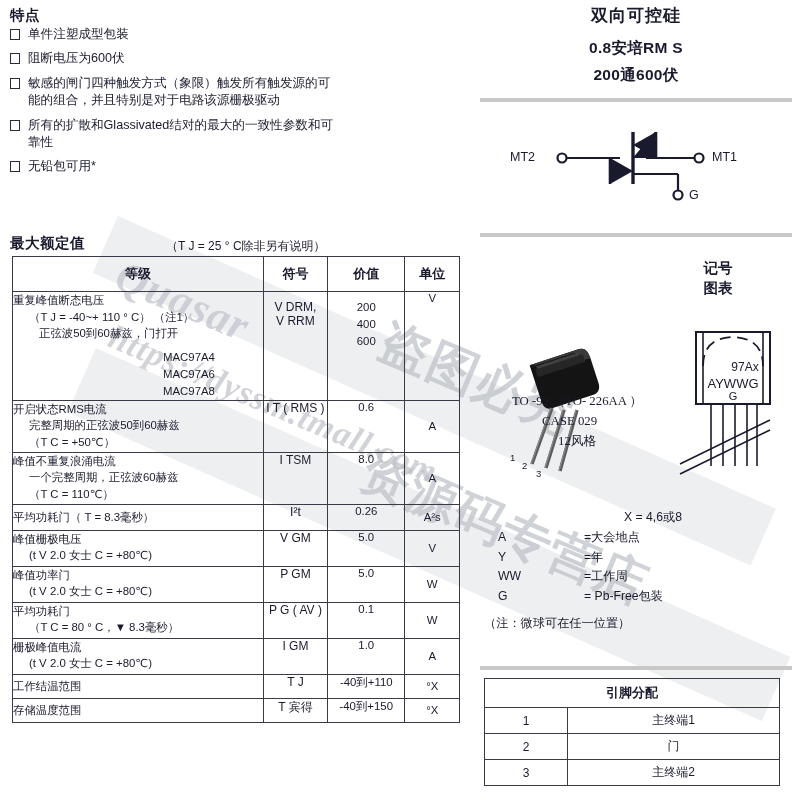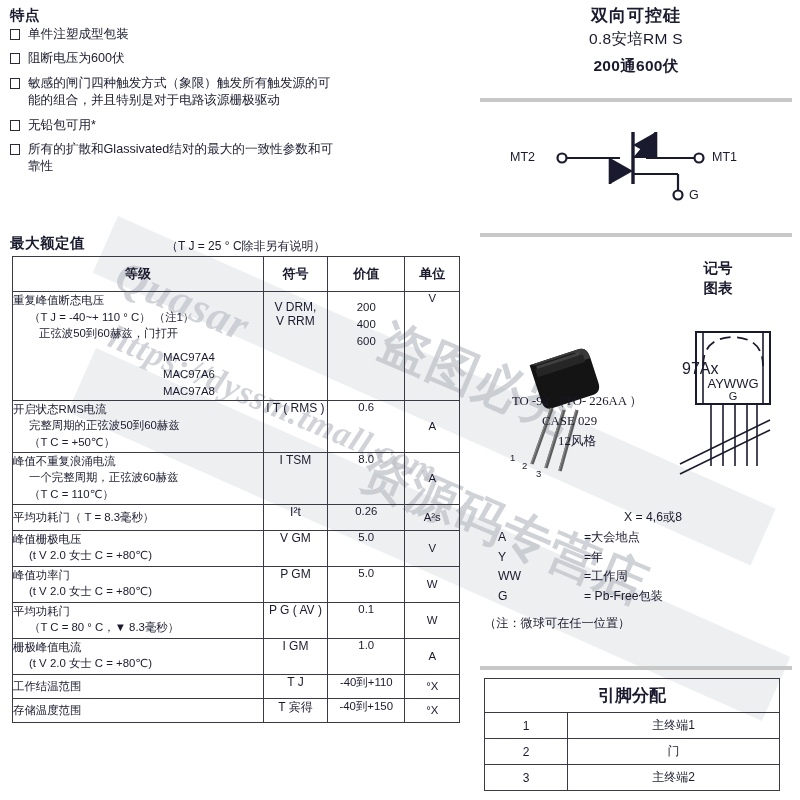--- a/index.html
+++ b/index.html
@@ -114,21 +114,21 @@
   .rsub2{display:block;padding-left:26px;}
   .rparts{display:block;padding-left:150px;margin-top:7px;line-height:1.5;}
   .sym-txt{font-size:12px;white-space:nowrap;}
   .val-parts{display:block;margin-top:7px;line-height:1.5;}
 
   
   .right-col{position:absolute;left:472px;top:0;width:328px;height:644px;z-index:10;}
 
   .hdr{position:absolute;left:0;top:4px;width:328px;text-align:center;}
   .hdr .l1{font-size:17px;font-weight:700;letter-spacing:1px;}
-  .hdr .l2{font-size:15.5px;font-weight:400;margin-top:2px;letter-spacing:.3px;}
+  .hdr .l2{font-size:15.5px;font-weight:700;margin-top:11px;letter-spacing:.3px;}
   .hdr .l3{font-size:15.5px;font-weight:700;margin-top:6px;letter-spacing:.3px;}
 
   .rule{position:absolute;left:8px;width:312px;height:4px;background:#c8c8c8;}
   #rule-1{top:98px;}
   #rule-2{top:233px;}
   #rule-3{top:666px;}
 
   .schem{position:absolute;left:0;top:112px;width:328px;height:110px;}
   .mt-lab{position:absolute;font-size:12.5px;font-family:"Liberation Sans",sans-serif;}
 
@@ -157,21 +157,21 @@
     position:absolute;left:12px;top:678px;
     width:296px;border-collapse:collapse;
     font-size:12px;
   }
   table.pins td,table.pins th{
     border:1.4px solid #3a3a46;
     text-align:center;
     padding:4px 2px;
     height:16px;
   }
-  table.pins th{font-weight:700;font-size:17px;padding:5px 2px;}
+  table.pins th{font-weight:700;font-size:13px;padding:5px 2px;}
   .pin-num{width:78px;}
 
   svg{display:block;}
 </style>
 </head>
 <body>
 
 <div class="page">
 
   <div class="watermark">
@@ -195,25 +195,25 @@
       <div class="feat">
         <span class="box"></span>
         <span class="txt">阻断电压为600伏</span>
       </div>
       <div class="feat">
         <span class="box"></span>
         <span class="txt">敏感的闸门四种触发方式（象限）触发所有触发源的可能的组合，并且特别是对于电路该源栅极驱动</span>
       </div>
       <div class="feat">
         <span class="box"></span>
-        <span class="txt">无铅包可用*</span>
+        <span class="txt">所有的扩散和Glassivated结对的最大的一致性参数和可靠性</span>
       </div>
       <div class="feat">
         <span class="box"></span>
-        <span class="txt">所有的扩散和Glassivated结对的最大的一致性参数和可靠性</span>
+        <span class="txt">无铅包可用*</span>
       </div>
     </div>
 
     <div class="sec-title" id="ratings-title">最大额定值</div>
     <div id="ratings-cond">（T J = 25 ° C除非另有说明）</div>
 
     <table class="ratings">
       <thead>
         <tr>
           <th class="c-rating">等级</th>
@@ -434,21 +434,21 @@
           <line x1="45" y1="78" x2="45" y2="140"></line>
           <line x1="57" y1="78" x2="57" y2="140"></line>
           <line x1="69" y1="78" x2="69" y2="140"></line>
           <line x1="79" y1="78" x2="79" y2="140"></line>
         </g>
         <g stroke="#1a1a2e" stroke-width="1.6">
           <line x1="2" y1="138" x2="92" y2="94"></line>
           <line x1="2" y1="148" x2="92" y2="104"></line>
         </g>
       </svg>
-      <div style="position:absolute;left:4px;top:34px;width:110px;text-align:left;font-size:16px;font-family:'Liberation Sans',sans-serif;">97Ax</div>
+      <div style="position:absolute;left:12px;top:34px;width:110px;text-align:center;font-size:12px;font-family:'Liberation Sans',sans-serif;">97Ax</div>
       <div style="position:absolute;left:0;top:50px;width:110px;text-align:center;font-size:13px;font-family:'Liberation Sans',sans-serif;">AYWWG</div>
       <div style="position:absolute;left:0;top:64px;width:110px;text-align:center;font-size:11px;font-family:'Liberation Sans',sans-serif;">G</div>
     </div>
 
     <div class="legend">
       <div class="lg-row">
         <span class="lg-x">X = 4,6或8</span>
       </div>
       <div class="lg-row">
         <span class="lg-k">A</span>

